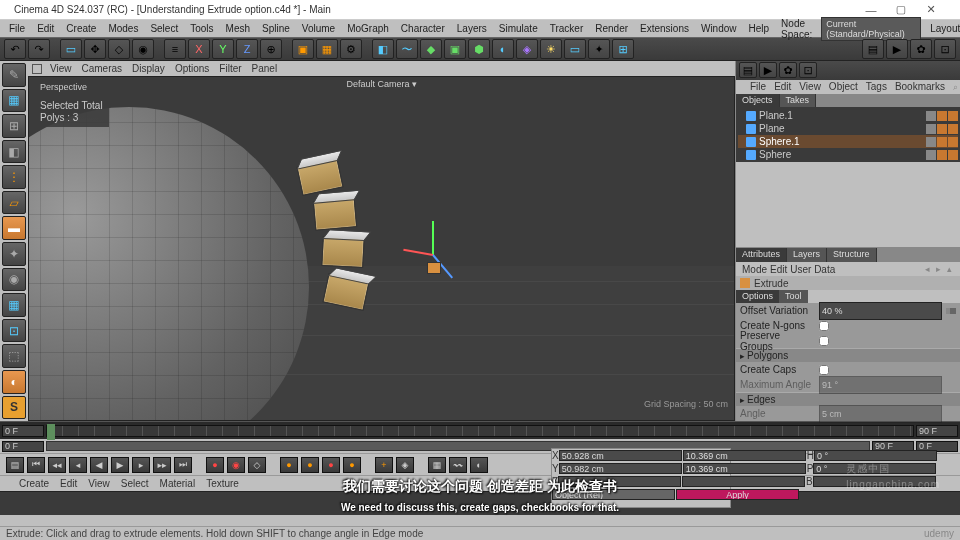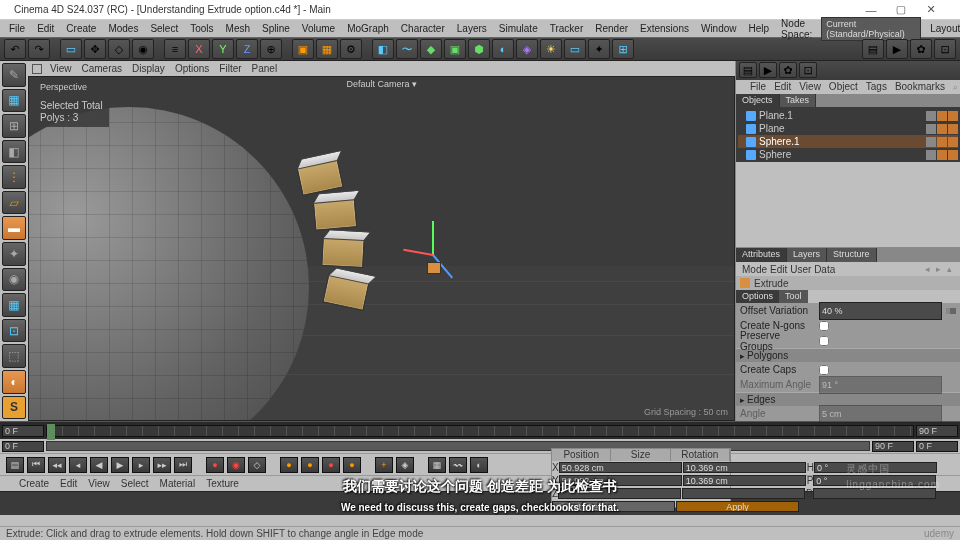--- a/index.html
+++ b/index.html
@@ -24,21 +24,21 @@
 .stool.active{background:linear-gradient(#e89850,#c87830);color:#fff}
 .stool.blue{color:#5cf}
 .viewport-area{flex:1;display:flex;flex-direction:column}
 .vp-menu{height:15px;background:#bfbfbf;display:flex;align-items:center;gap:2px;padding:0 4px;font-size:9px}
 .vp-menu span{padding:0 4px;color:#333}
 .vp-menu .sq{width:10px;height:10px;border:1px solid #555;margin-right:2px}
 .viewport{flex:1;background:#3b3b3b;position:relative;overflow:hidden;border:1px solid #222}
 .vp-label{position:absolute;top:3px;left:5px;background:rgba(60,60,60,.9);color:#ccc;padding:2px 6px;font-size:9px}
 .vp-info{position:absolute;top:20px;left:5px;background:rgba(60,60,60,.9);color:#ccc;padding:3px 6px;font-size:9px;line-height:12px}
 .vp-cam{position:absolute;top:2px;left:50%;transform:translateX(-50%);color:#ccc;font-size:9px}
-.vp-grid{position:absolute;bottom:3px;right:6px;color:#999;font-size:9px}
+.vp-grid{position:absolute;bottom:11px;right:6px;color:#999;font-size:9px}
 .sphere{position:absolute;left:-80px;top:30px;width:360px;height:360px;border-radius:50%;background:radial-gradient(circle at 35% 30%,#9a9a9a,#626262 60%,#464646);overflow:hidden}
 .sphere::before{content:"";position:absolute;inset:0;background:repeating-linear-gradient(0deg,transparent 0 22px,rgba(0,0,0,.12) 22px 23px),repeating-linear-gradient(90deg,transparent 0 22px,rgba(0,0,0,.12) 22px 23px);border-radius:50%}
 .floor{position:absolute;left:0;right:0;top:55%;bottom:0;background:#3f3f3f}
 .gridline{position:absolute;background:rgba(255,255,255,.05);height:1px;left:0;right:0}
 .block{position:absolute;width:42px;height:30px;background:linear-gradient(#c9a96b,#a8874b);border:1px solid #333;box-shadow:inset 0 0 0 1px rgba(255,255,255,.2)}
 .block .top{position:absolute;top:-8px;left:2px;right:-4px;height:10px;background:linear-gradient(#e8e8e8,#c8c8c8);transform:skewX(-35deg);border:1px solid #444}
 .gizmo{position:absolute;left:375px;top:150px;width:60px;height:60px}
 .gizmo .ax{position:absolute;left:28px;top:28px;width:2px;height:30px;transform-origin:top}
 .gizmo .y{background:#5f5;height:34px;transform:translateY(-34px)}
 .gizmo .x{background:#f55;transform:rotate(100deg)}
@@ -412,25 +412,20 @@
   <span>Create</span>
   <span>Edit</span>
   <span>View</span>
   <span>Select</span>
   <span>Material</span>
   <span>Texture</span>
 </div>
 <div class="mat-area"></div>
 
 <div class="coord-panel">
-  <div class="coord-head">
-    <span>Position</span>
-    <span>Size</span>
-    <span>Rotation</span>
-  </div>
   <div class="coord-row">
       <span class="lbl">X</span>
       <input value="50.928 cm" style="">
       <input value="10.369 cm" style="">
       <span class="lbl">H</span>
       <input value="0 °" style="">
     </div>
   <div class="coord-row">
       <span class="lbl">Y</span>
       <input value="50.982 cm" style="">
@@ -440,21 +435,21 @@
     </div>
   <div class="coord-row">
       <span class="lbl">Z</span>
       <input style="">
       <input style="">
       <span class="lbl">B</span>
       <input style="">
     </div>
   <div class="coord-row">
       <input style="flex: 2 1 0%; background: rgb(102, 102, 102);" value="Object (Rel)">
-      <input style="flex: 1 1 0%; background: #a16207; text-align: center;" value="Apply">
+      <input style="flex: 1 1 0%; background: #be185d; text-align: center;" value="Apply">
     </div>
 </div>
 
 <div class="status">
   <span>Extrude: Click and drag to extrude elements. Hold down SHIFT to change angle in Edge mode</span>
   <span style="margin-left:auto;color:#888">udemy</span>
 </div>
 
 <div class="subtitle">
   <span class="cn">我们需要讨论这个问题 创造差距 为此检查书</span>

